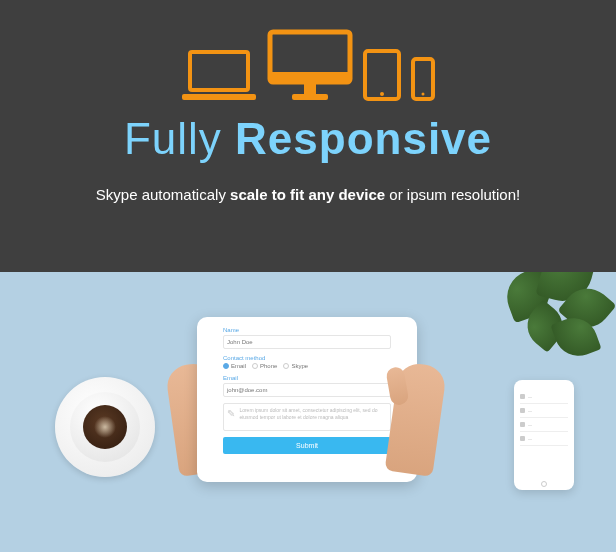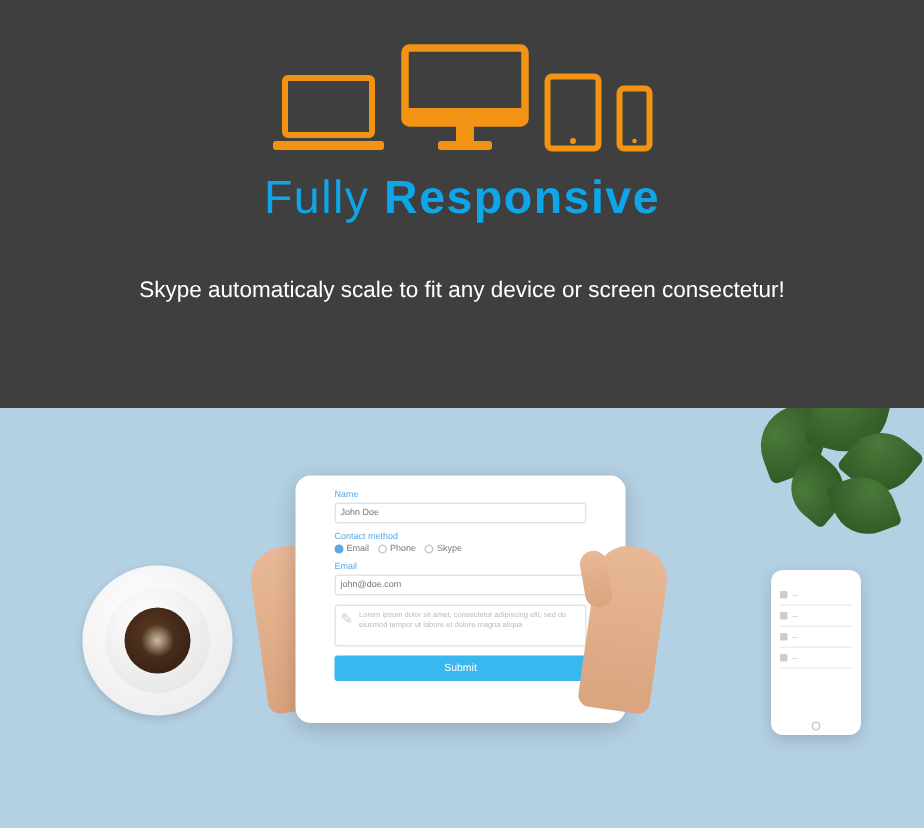--- a/index.html
+++ b/index.html
@@ -1,23 +1,23 @@
 <!DOCTYPE html>
 <html><head>
 <meta charset="utf-8">
 <style>
 *{margin:0;padding:0;box-sizing:border-box}
 body{width:616px;height:552px;font-family:Arial,Helvetica,sans-serif;overflow:hidden}
 .top{background:#3f3f3f;height:272px;text-align:center;padding-top:22px;position:relative}
 .devices{display:flex;align-items:flex-end;justify-content:center;gap:8px;height:80px;margin-bottom:12px}
 .devices svg{display:block}
-.headline{color:#0ea5e9;font-size:31px;font-weight:300;letter-spacing:1px;margin-bottom:35px}
+.headline{color:#7dd3fc;font-size:44px;font-weight:300;letter-spacing:1px;margin-bottom:22px}
 .headline b{font-weight:900}
 .sub{color:#fff;font-size:15px;font-weight:300}
-.sub b{font-weight:400}
+.sub b{font-weight:700}
 .notch{position:absolute;left:50%;bottom:-18px;transform:translateX(-50%);width:0;height:0;border-left:22px solid transparent;border-right:22px solid transparent;border-top:18px solid #3f3f3f}
 .bottom{background:#b4d0e3;height:280px;position:relative;overflow:hidden}
 .plant{position:absolute;right:-10px;top:-30px;width:140px;height:130px}
 .plant .leaf{position:absolute;background:radial-gradient(circle at 30% 30%,#4a7a3a,#2d5020);border-radius:60% 10% 60% 10%}
 .plant .l1{width:45px;height:45px;left:20px;top:30px;transform:rotate(-20deg)}
 .plant .l2{width:50px;height:50px;left:55px;top:10px;transform:rotate(15deg)}
 .plant .l3{width:42px;height:42px;left:80px;top:45px;transform:rotate(40deg)}
 .plant .l4{width:38px;height:38px;left:40px;top:65px;transform:rotate(-50deg)}
 .plant .l5{width:40px;height:40px;left:70px;top:75px;transform:rotate(70deg)}
 .cup{position:absolute;left:55px;top:105px;width:100px;height:100px}
@@ -71,21 +71,21 @@
     <svg width="26" height="46" viewBox="0 0 26 46">
         <rect x="3" y="3" width="20" height="40" rx="3" fill="none" stroke="#f39313" stroke-width="4"></rect>
         <circle cx="13" cy="38" r="1.5" fill="#f39313"></circle>
       </svg>
   </div>
   <div class="headline">
     <span>Fully</span>
     <b>Responsive</b>
   </div>
   <div class="sub">
-    <span>Skype automaticaly </span><b>scale to fit any device</b><span> or screen consectetur!</span>
+    <span>Skype automaticaly </span><b>scale to fit any device</b><span> or ipsum resolution!</span>
   </div>
   <div class="notch"></div>
 </div>
 
 <div class="bottom">
   <div class="plant">
     <div class="leaf l1"></div>
       <div class="leaf l2"></div>
       <div class="leaf l3"></div>
       <div class="leaf l4"></div>

